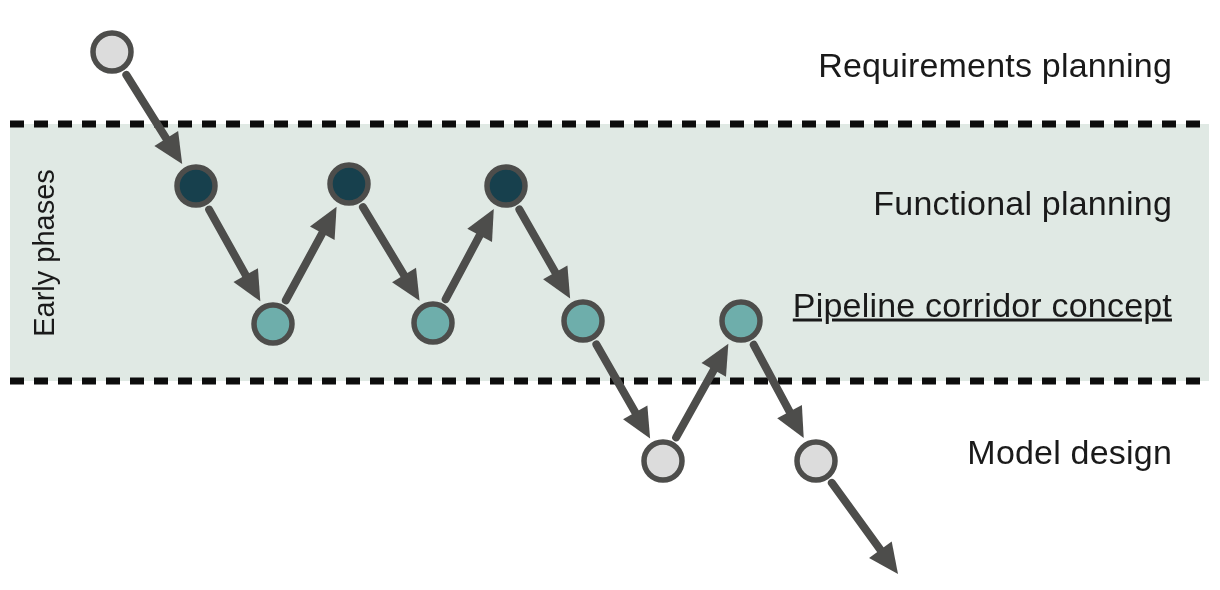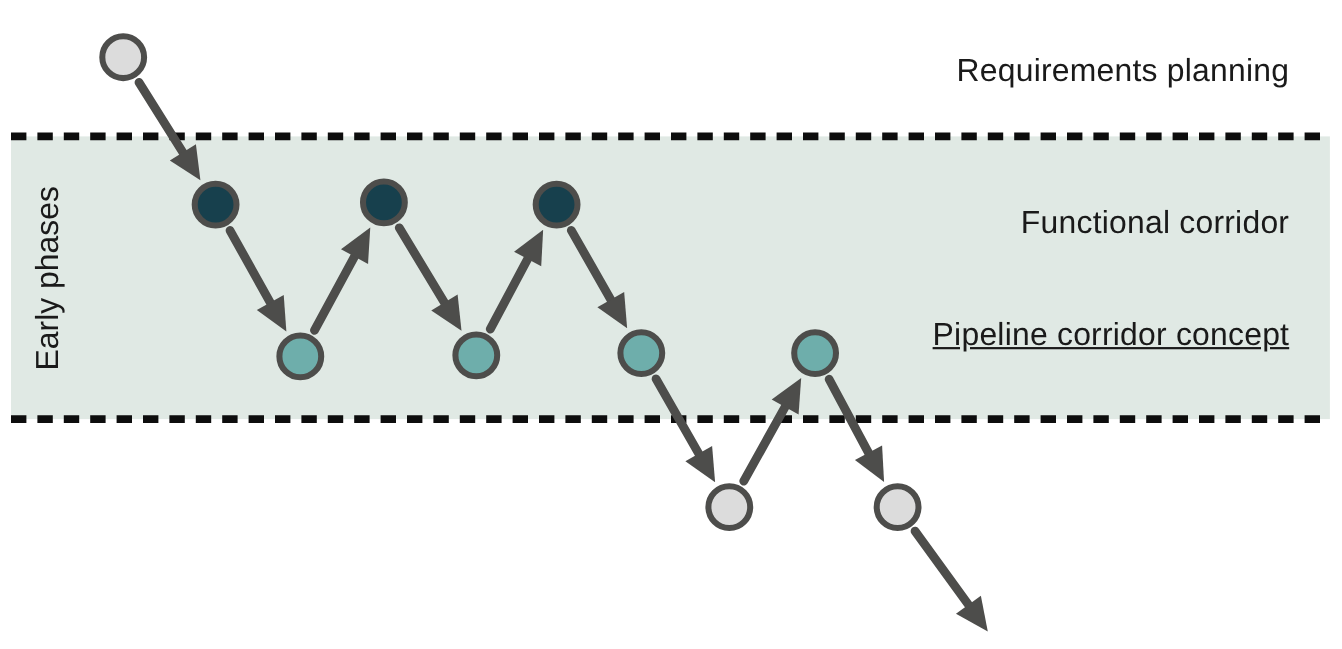--- a/index.html
+++ b/index.html
@@ -18,21 +18,21 @@
   }
   #diagram {
     position: absolute;
     left: 0;
     top: 0;
   }
   .phase-label {
     position: absolute;
     right: 48px;
     transform: translateY(-50%);
-    font-size: 29px;
+    font-size: 34px;
     letter-spacing: 0.2px;
     color: #1a1a1a;
     white-space: nowrap;
   }
   .side-label {
     position: absolute;
     left: 44px;
     top: 253px;
     transform: translate(-50%, -50%) rotate(-90deg);
     font-size: 29px;
@@ -98,18 +98,19 @@
       <circle cx="583" cy="321" r="19" fill="#6eaeab" stroke="#4d4d4b" stroke-width="5.5"></circle>
       <circle cx="663" cy="461" r="19" fill="#dcdcdc" stroke="#4d4d4b" stroke-width="5.5"></circle>
       <circle cx="741" cy="321" r="19" fill="#6eaeab" stroke="#4d4d4b" stroke-width="5.5"></circle>
       <circle cx="816" cy="461" r="19" fill="#dcdcdc" stroke="#4d4d4b" stroke-width="5.5"></circle>
     </svg>
 
   <div class="side-label">Early phases</div>
 
   <div class="phase-label" style="top: 65px;">Requirements planning</div>
 
-  <div class="phase-label" style="top: 203px;">Functional corridor</div>
+  <div class="phase-label" style="top: 203px;">Functional planning</div>
 
   <div class="phase-label" style="top: 305px; text-decoration: underline;">Pipeline corridor concept</div>
 
+  <div class="phase-label" style="top: 452px;">Model design</div>
 
 </div>
 
 </body></html>

